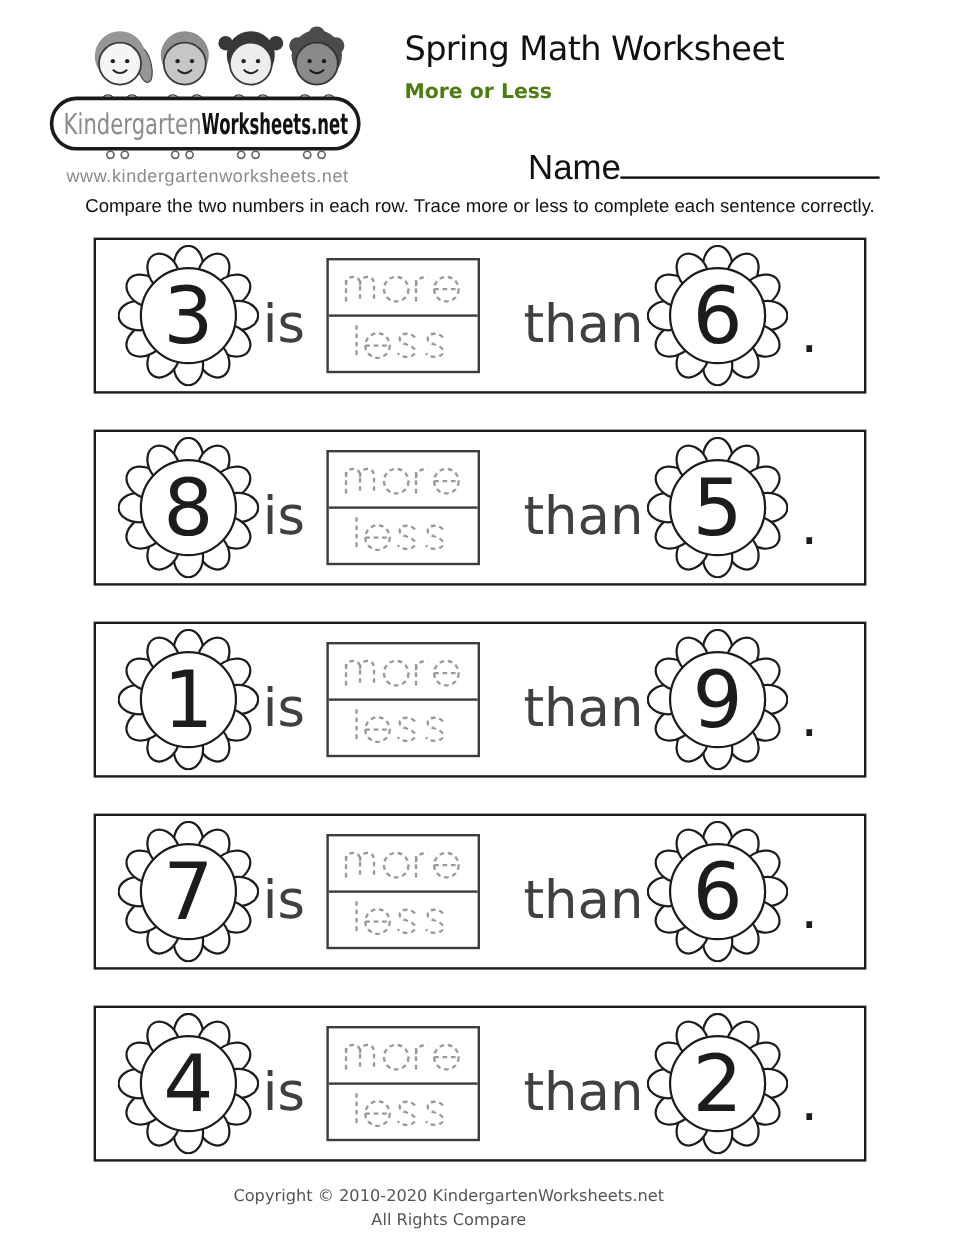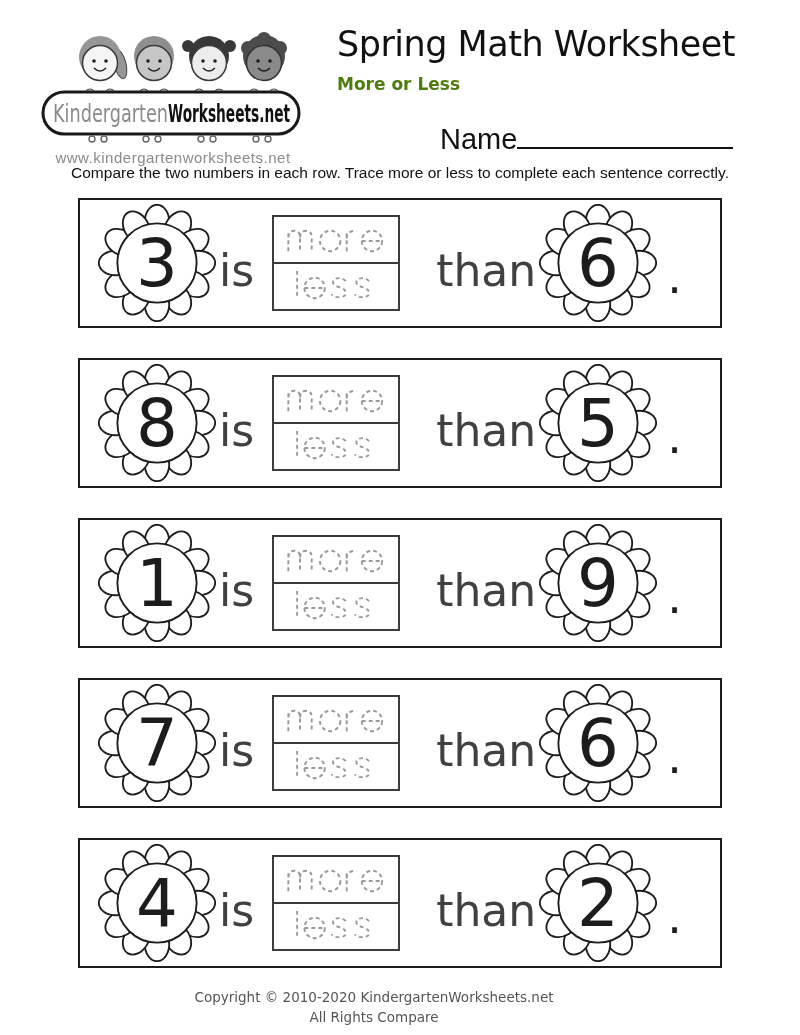--- a/index.html
+++ b/index.html
@@ -2,28 +2,28 @@
 <html><head>
 <meta charset="utf-8">
 <style>
   * { margin:0; padding:0; box-sizing:border-box; }
   html,body { background:#fff; }
   body { width:800px; height:1035px; position:relative; overflow:hidden;
          font-family:"DejaVu Sans","Liberation Sans",sans-serif; color:#1a1a1a; }
   .page { position:absolute; inset:0; }
 
   
-  .logo { position:absolute; left:40px; top:12px; width:266px; }
+  .logo { position:absolute; left:40px; top:2px; width:266px; }
   .logo svg { display:block; }
   .logo-url { margin-top:3px; text-align:center; color:#8a8a8a; font-size:15px;
               letter-spacing:0.5px; font-family:"Liberation Sans",sans-serif; }
 
   
   .title-block { position:absolute; left:337px; top:24px; }
-  .page-title { font-size:35px; font-weight:400; letter-spacing:-0.5px; color:#111; }
+  .page-title { font-size:28px; font-weight:400; letter-spacing:-0.5px; color:#111; }
   .page-subtitle { font-size:17px; font-weight:700; margin-top:10px; color:#4d7c0f; }
   .name-row { position:absolute; left:440px; top:120px; font-size:29px; color:#111;
               font-family:"Liberation Sans",sans-serif; white-space:nowrap; }
   .name-line { display:inline-block; width:216px; border-bottom:2px solid #111; height:1em;
                vertical-align:baseline; }
 
   
   .instruction { position:absolute; top:164px; left:0; width:800px; text-align:center;
                  font-size:15.5px; color:#111; font-family:"Liberation Sans",sans-serif; }
 

